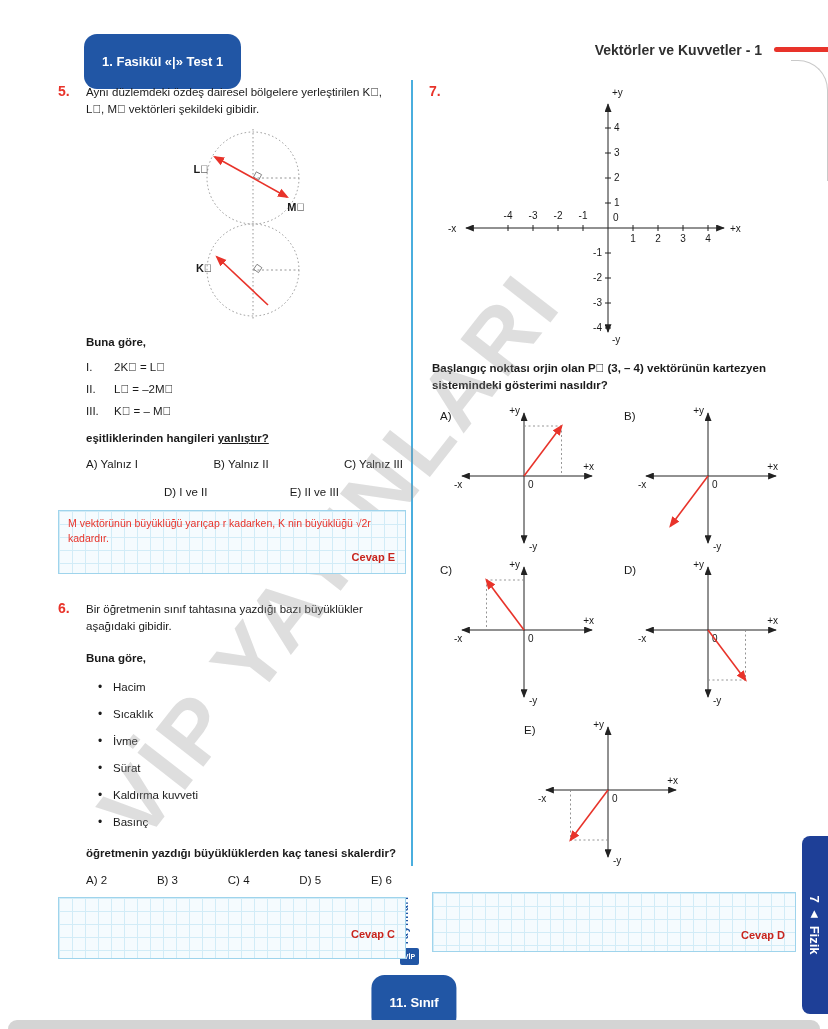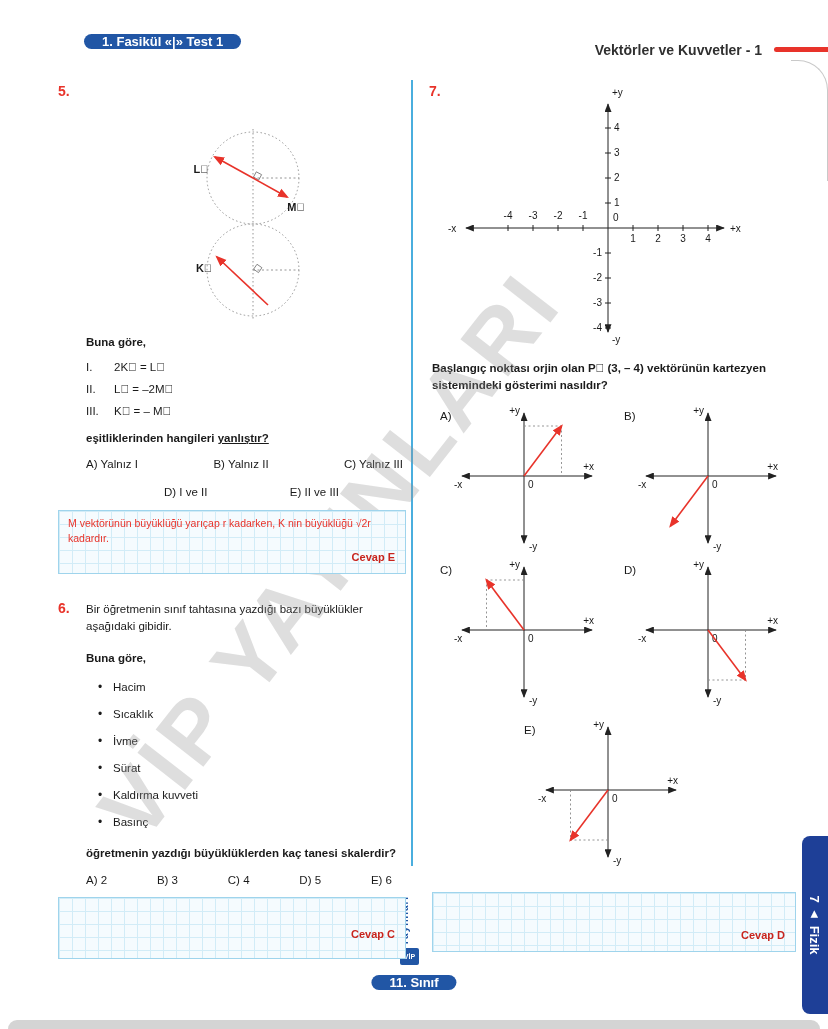--- a/index.html
+++ b/index.html
@@ -1,21 +1,21 @@
 <!DOCTYPE html>
 <html><head>
 <meta charset="utf-8">
 <style>
   html,body{margin:0;padding:0;background:#9a9a9a;}
   .page{position:relative;width:828px;height:1029px;background:#ffffff;margin:0 auto;
         font-family:"Liberation Sans",sans-serif;color:#1a1a1a;overflow:hidden;}
   .abs{position:absolute;}
   
   .badge{background:#2156a5;color:#fff;font-weight:bold;font-size:13px;
-         padding:0 18px;border-radius:13px;white-space:nowrap;}
+         padding:20px 18px;border-radius:13px;white-space:nowrap;}
   .badge-test{left:84px;top:34px;}
   .header-title{right:66px;top:42px;font-size:14px;font-weight:bold;color:#303030;}
   .header-line{right:0;top:47px;width:54px;height:5px;background:#e8332a;border-radius:3px 0 0 3px;}
   .corner-tr{top:60px;right:0;width:36px;height:120px;border-top:1px solid #c9c9c9;
              border-right:1px solid #c9c9c9;border-top-right-radius:30px;}
   .bottom-edge{left:8px;right:8px;bottom:0;height:9px;background:#d4d4d4;border-radius:10px 10px 0 0;}
   
   .watermark{left:-150px;top:505px;width:960px;text-align:center;transform:rotate(-52deg);
              font-size:88px;font-weight:bold;letter-spacing:5px;color:rgba(145,145,145,0.30);
              pointer-events:none;white-space:nowrap;z-index:5;}
@@ -80,20 +80,21 @@
 
   <div class="abs watermark">VİP YAYINLARI</div>
 
   <div class="abs badge badge-test">1. Fasikül «|» Test 1</div>
   <div class="abs header-title">Vektörler ve Kuvvetler - 1</div>
   <div class="abs header-line"></div>
   <div class="abs corner-tr"></div>
   <div class="abs divider"></div>
 
   <div class="abs qnum" style="left:58px;top:83px">5.</div>
+  <div class="abs qtext" style="left:86px;top:84px;width:315px">Aynı düzlemdeki özdeş dairesel bölgelere yerleştirilen K⃗, L⃗, M⃗ vektörleri şekildeki gibidir.</div>
 
   <svg class="abs" style="left:148px;top:126px" width="205" height="205" viewBox="0 0 205 205">
     <circle class="dotc" cx="105" cy="52" r="46"></circle>
     <circle class="dotc" cx="105" cy="144" r="46"></circle>
     <line class="dotc" x1="105" y1="3" x2="105" y2="194"></line>
     <line class="proj" x1="105" y1="52" x2="151" y2="52"></line>
     <line class="proj" x1="105" y1="144" x2="151" y2="144"></line>
     <rect x="105" y="45" width="6" height="6" fill="none" stroke="#777" stroke-width="0.8" transform="rotate(28 105 52)"></rect>
     <rect x="105" y="137" width="6" height="6" fill="none" stroke="#777" stroke-width="0.8" transform="rotate(35 105 144)"></rect>
     <line class="vec" x1="105" y1="52" x2="67" y2="31" marker-end="url(#ahr)"></line>

